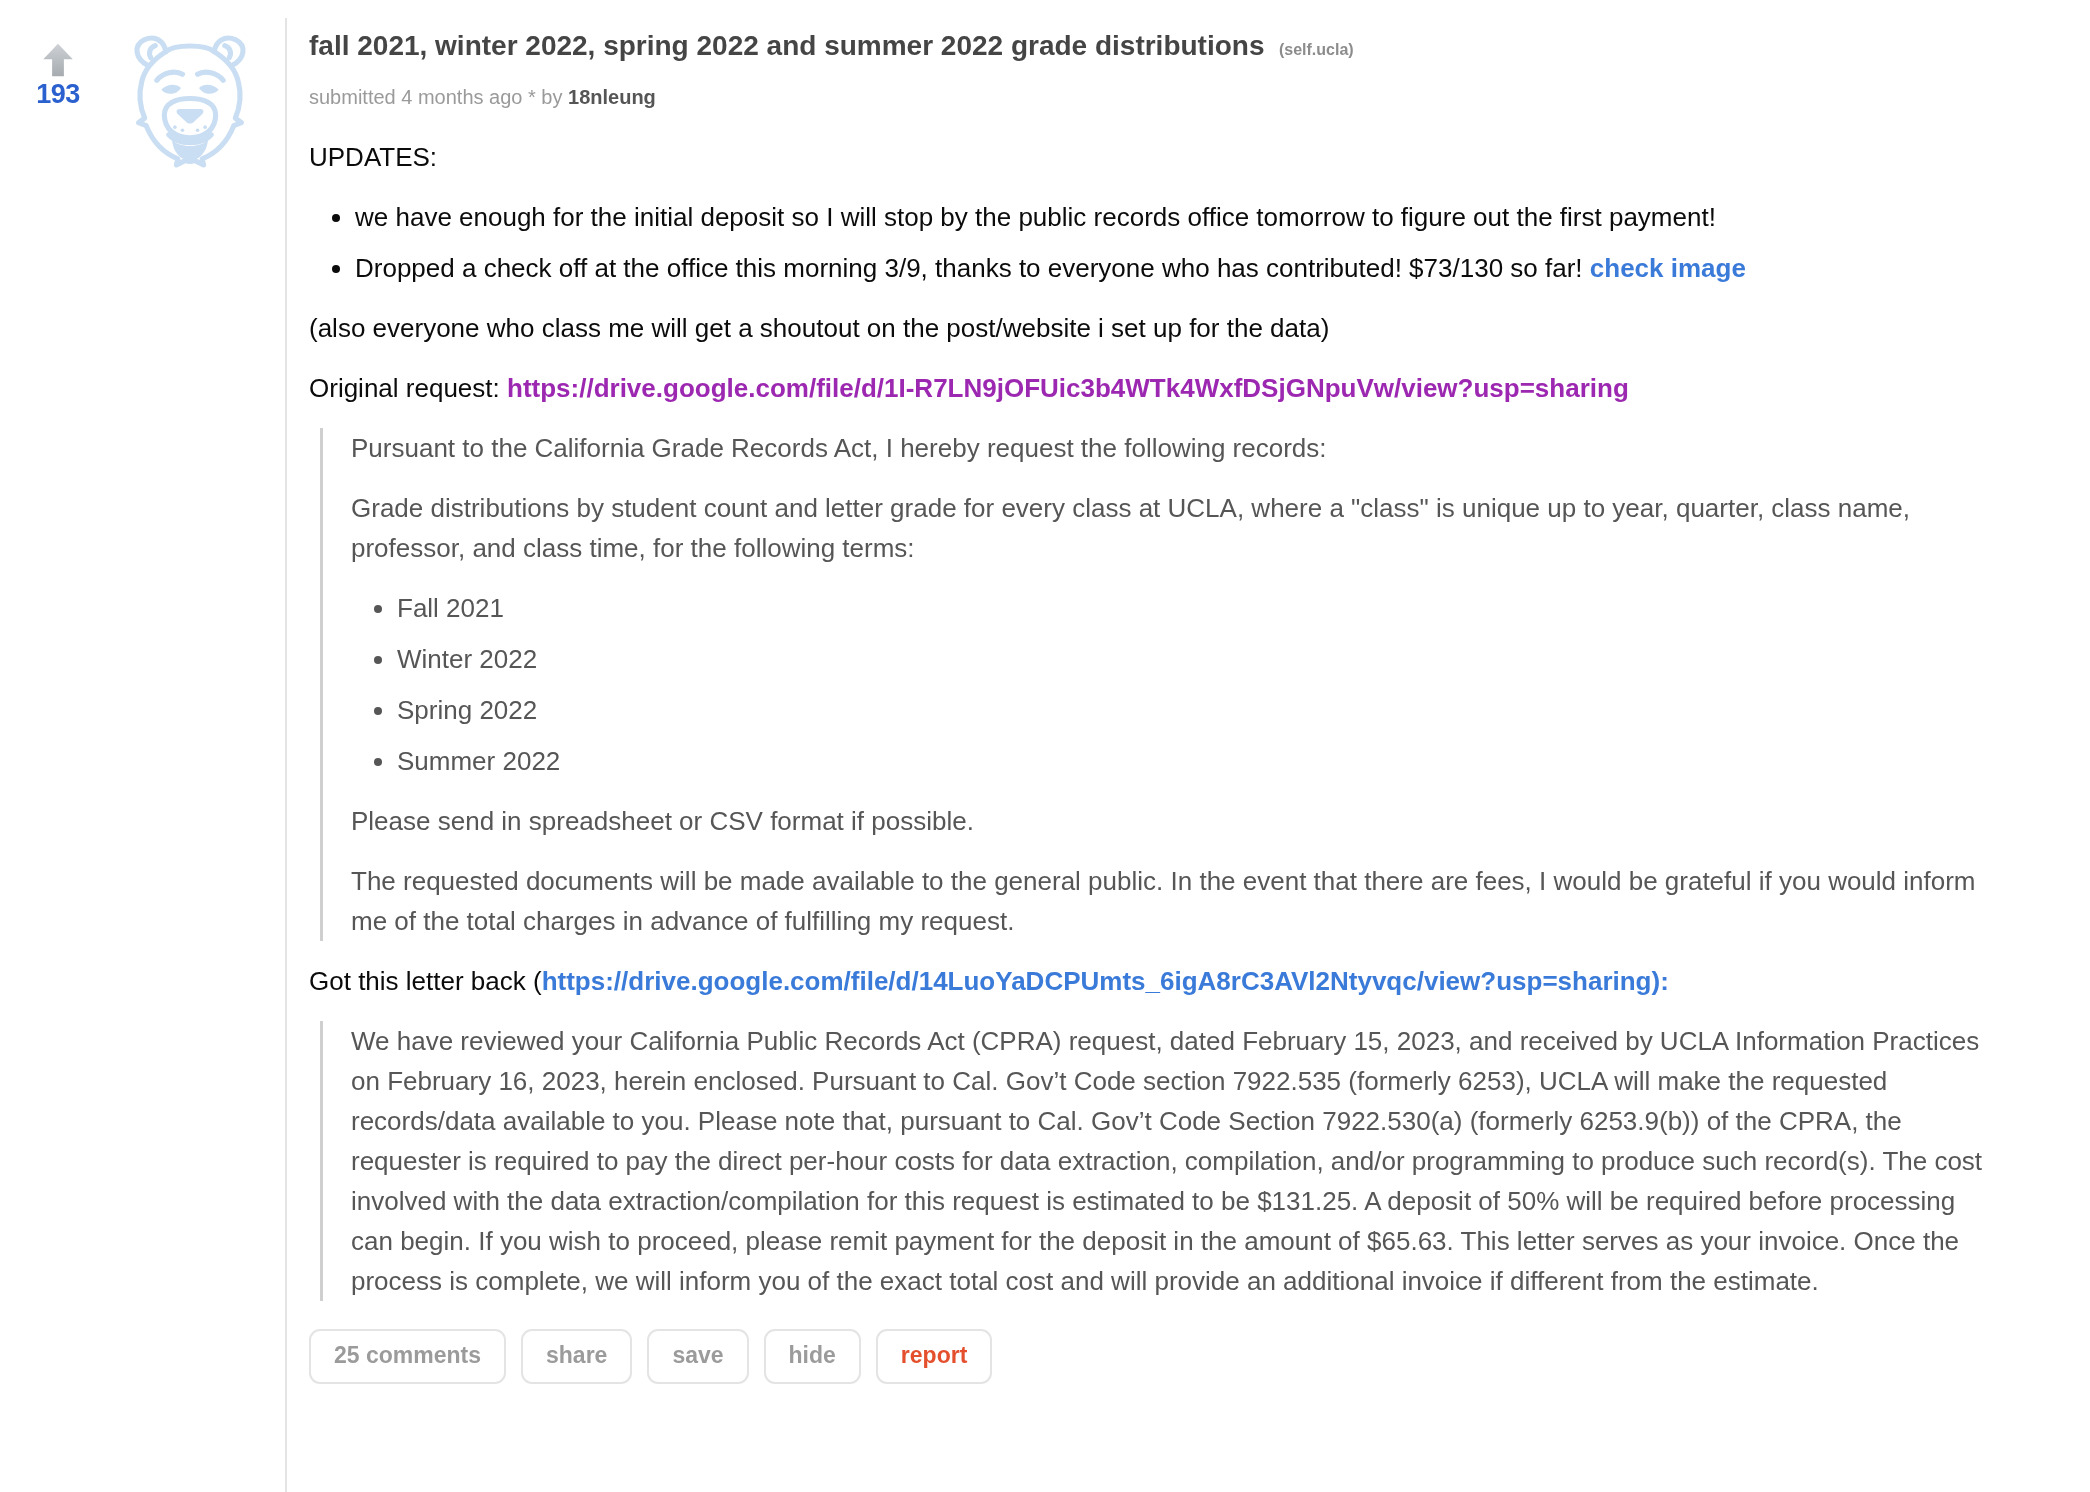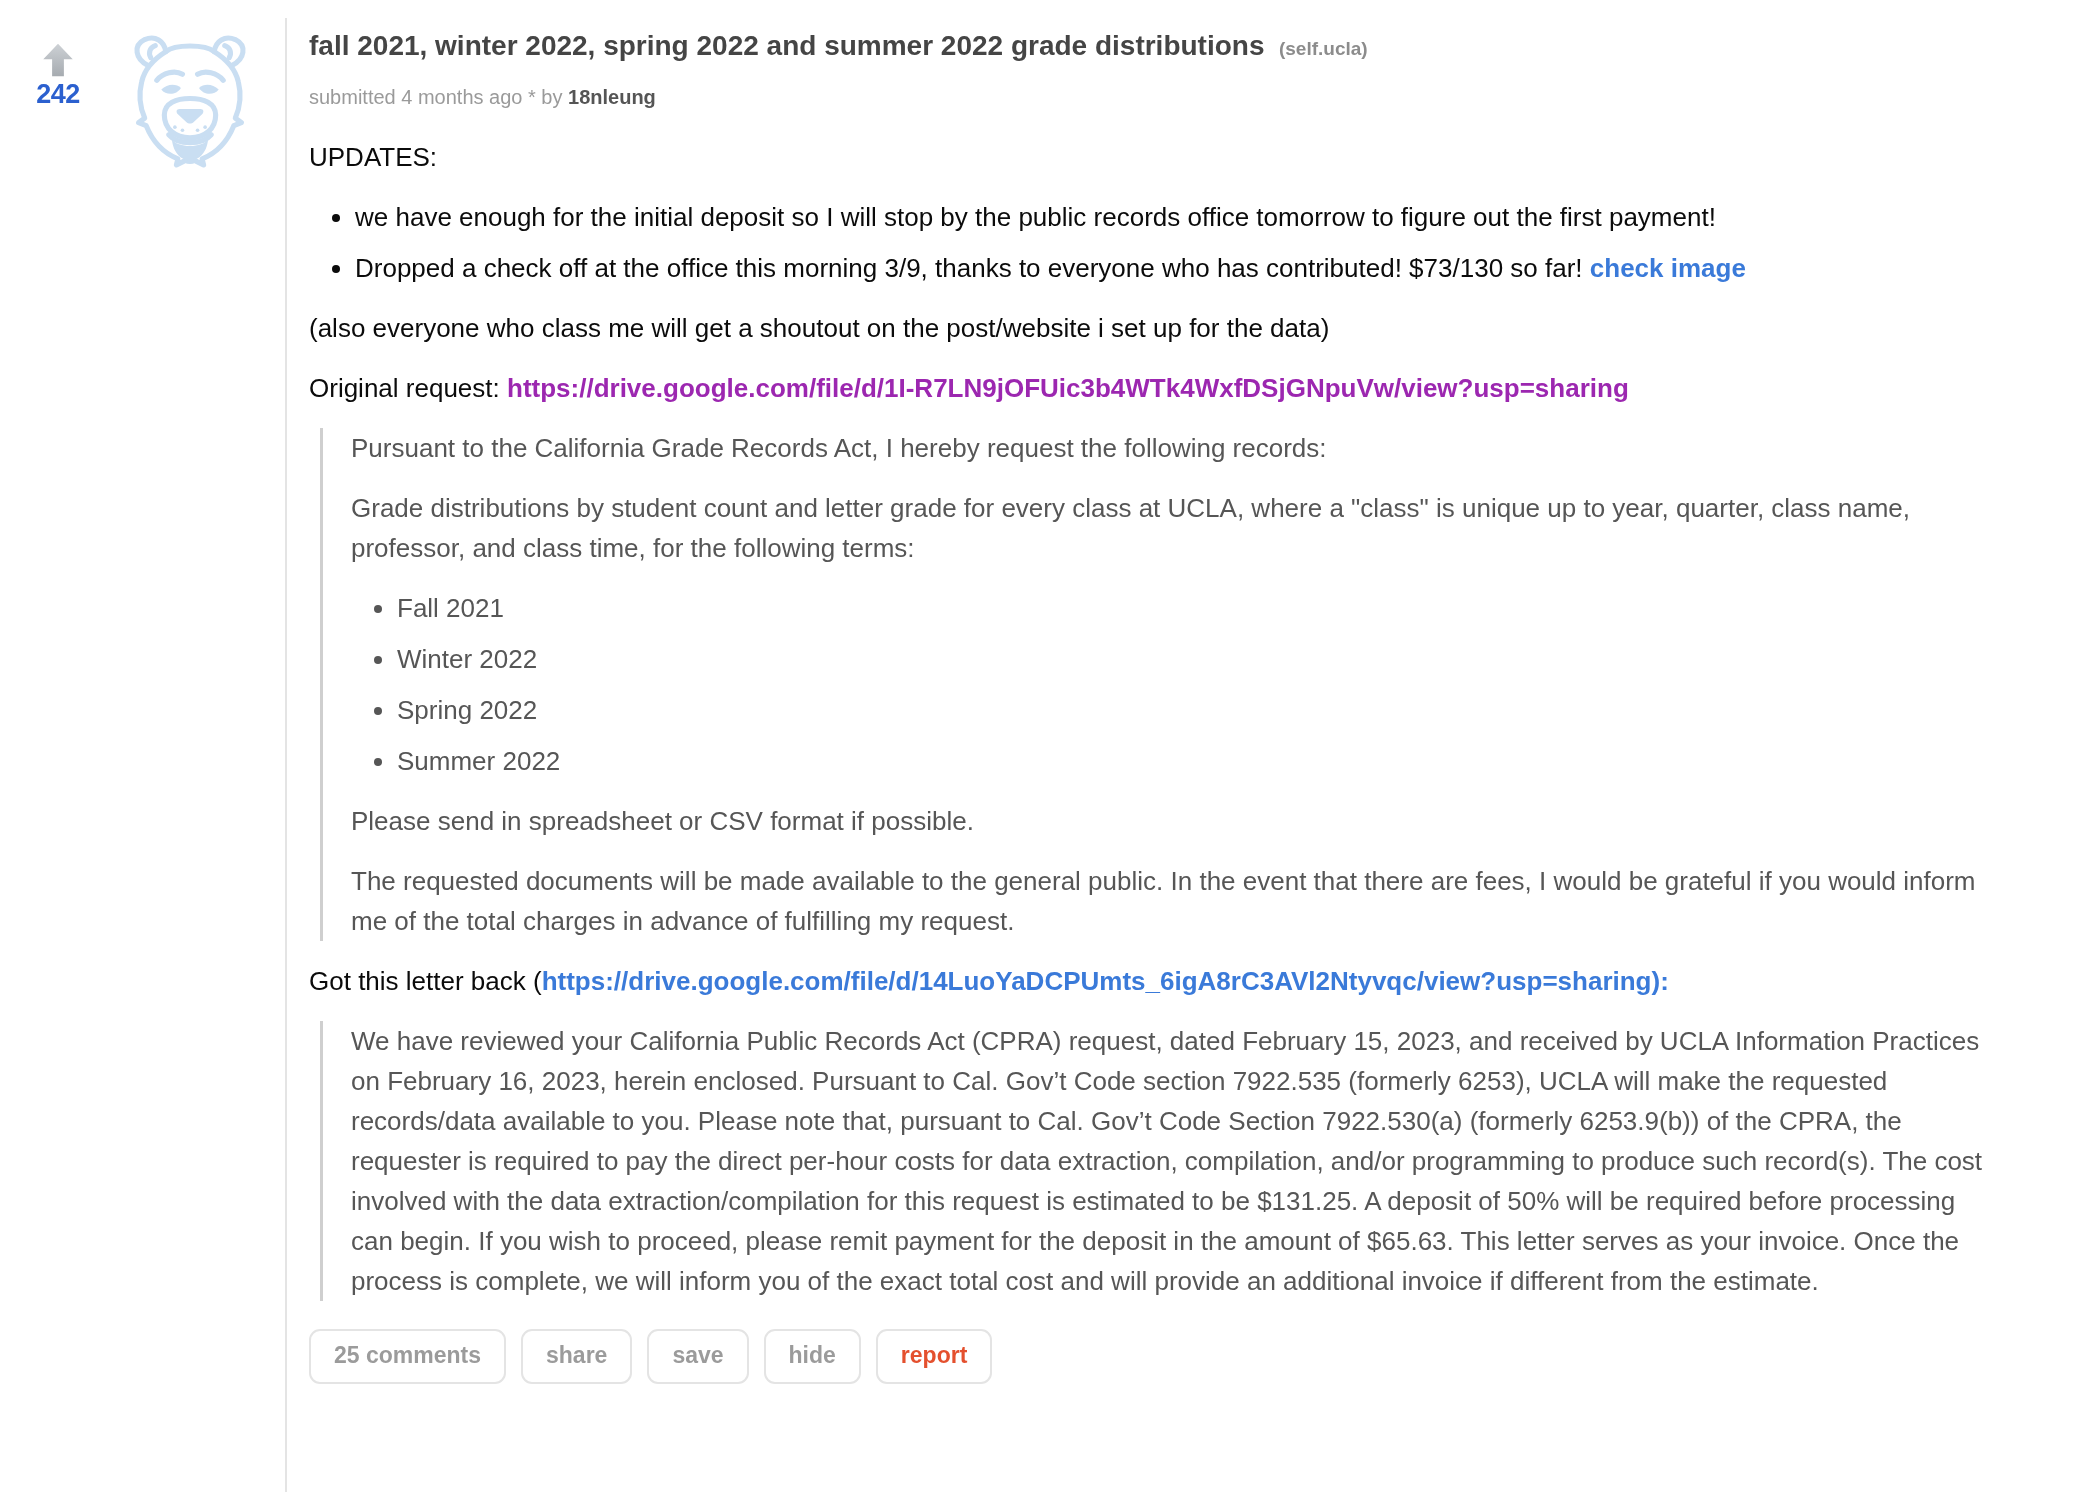--- a/index.html
+++ b/index.html
@@ -24,21 +24,21 @@
   .thumb { position:absolute; left:114px; top:32px; width:152px; height:142px; cursor:pointer; }
   .thumb svg { width:100%; height:100%; }
 
   
   .content { position:absolute; left:309px; top:26px; width:1690px; }
   .title-row { line-height:40px; }
   .title {
     display:inline; font-size:28px; font-weight:bold; color:#454545;
     text-decoration:none; cursor:pointer;
   }
-  .domain { font-size:19px; color:#8c8c8c; font-weight:bold; margin-left:10px; }
+  .domain { font-size:16px; color:#8c8c8c; font-weight:bold; margin-left:10px; }
   .byline { margin-top:16px; font-size:20px; color:#9a9a9a; }
   .byline .author { color:#555; font-weight:bold; text-decoration:none; cursor:pointer; }
 
   .post-body { margin-top:28px; font-size:26px; line-height:40px; color:#0b0b0b; }
   .post-body p { margin:20px 0; }
   .post-body ul { margin:20px 0; padding-left:46px; list-style:disc; }
   .post-body li { margin:11px 0; }
   a.blue-link { color:var(--link-blue,#3a7ad9); font-weight:bold; text-decoration:none; cursor:pointer; }
   a.purple-link { color:var(--link-purple,#9c27b0); font-weight:bold; text-decoration:none; cursor:pointer; }
 
@@ -67,21 +67,21 @@
     <svg viewBox="0 0 20 22" width="34" height="36" aria-hidden="true">
       <defs>
         <linearGradient id="ag" x1="0" y1="0" x2="0" y2="1">
           <stop offset="0" stop-color="#cdd1d5"></stop>
           <stop offset="1" stop-color="#a6abb0"></stop>
         </linearGradient>
       </defs>
       <path d="M10 1 L19 10.5 L13.6 10.5 L13.6 21 L6.4 21 L6.4 10.5 L1 10.5 Z" fill="url(#ag)"></path>
     </svg>
   </span>
-  <div class="score">242</div>
+  <div class="score">193</div>
 </div>
 
 <div class="thumb">
   <svg viewBox="0 0 100 94">
     <g stroke="#c9def2" stroke-width="3.4" fill="none" stroke-linecap="round" stroke-linejoin="round">
 
       <path d="M22 22 C14 18 12 9 20 5 C27 2 33 6 34 13"></path>
       <path d="M78 22 C86 18 88 9 80 5 C73 2 67 6 66 13"></path>
       <path d="M24 17 C22 13 24 10 27 9"></path>
       <path d="M76 17 C78 13 76 10 73 9"></path>

